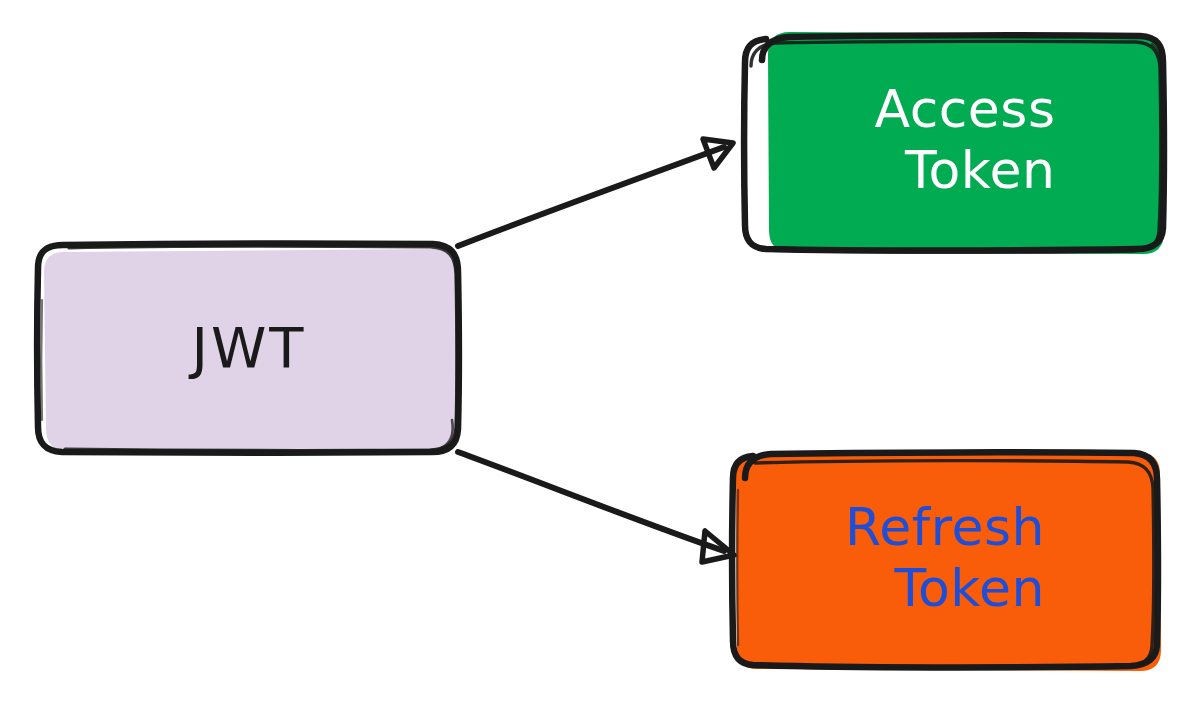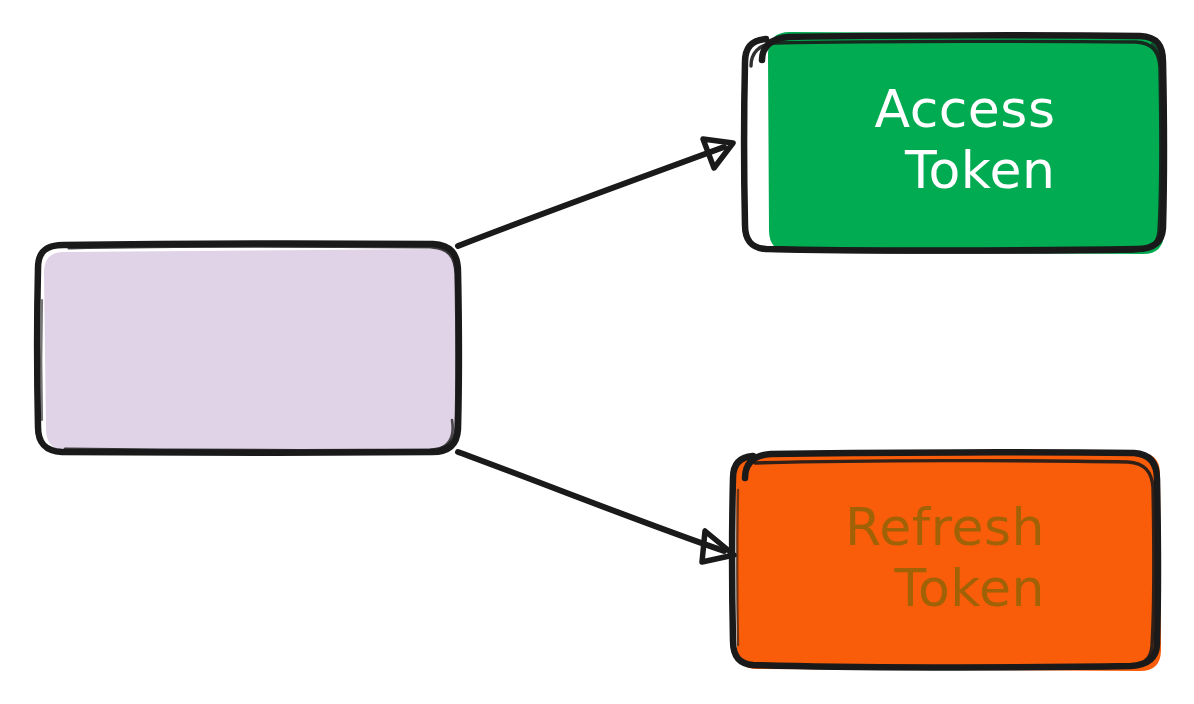--- a/index.html
+++ b/index.html
@@ -122,20 +122,21 @@
       <path d="M 733 143 L 703 139 L 714 168 Z" fill="none" stroke="#1a1a1a" stroke-width="5.5" stroke-linejoin="round" stroke-linecap="round"></path>
     </g>
 
     <g>
       <path d="M 458 452 C 540 482 640 522 724 551" fill="none" stroke="#1a1a1a" stroke-width="6" stroke-linecap="round"></path>
       <path d="M 734 555 L 705 531 L 702 562 Z" fill="none" stroke="#1a1a1a" stroke-width="5.5" stroke-linejoin="round" stroke-linecap="round"></path>
     </g>
 
   </svg>
 
+  <div class="node-label" id="label-jwt" style="color: rgb(26, 26, 26);">JWT</div>
 
   <div class="node-label" id="label-access-token" style="color: rgb(255, 255, 255);">Access
 Token</div>
 
-  <div class="node-label" id="label-refresh-token" style="color: #a16207;">Refresh
+  <div class="node-label" id="label-refresh-token" style="color: #1d4ed8;">Refresh
 Token</div>
 
 </div>
 
 </body></html>

